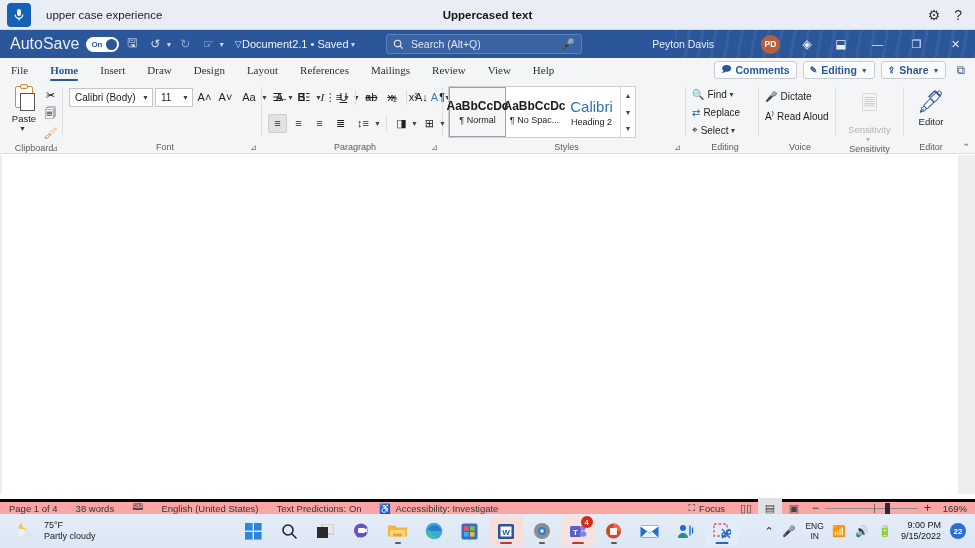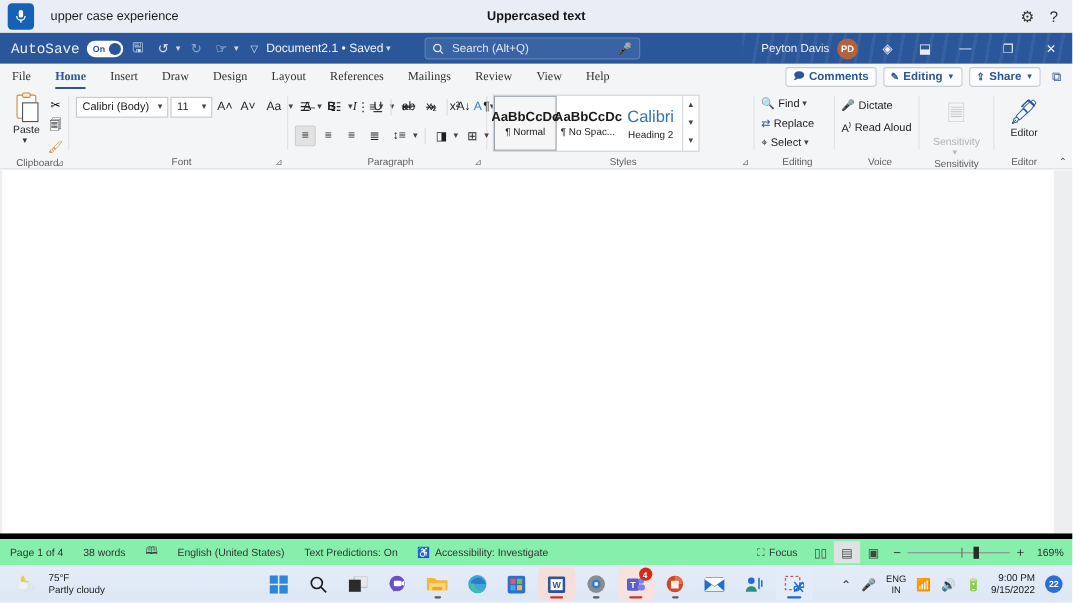--- a/index.html
+++ b/index.html
@@ -41,21 +41,21 @@
     background: #2b579a;
     display: flex; align-items: center;
     color: #fff; position: relative;
     overflow: hidden;
   }
   .title-bar .deco {
     position: absolute; right: 0; top: 0; bottom: 0; width: 300px;
     background: repeating-linear-gradient(100deg, rgba(255,255,255,.055) 0 3px, transparent 3px 13px);
   }
   .qat { display: flex; align-items: center; gap: 3px; padding-left: 10px; z-index: 2; }
-  .autosave-label { font-size: 13px; color: #e7ecf5; margin-right: 4px; font-family: Liberation Mono, monospace; }
+  .autosave-label { font-size: 16px; color: #e7ecf5; margin-right: 4px; }
   .toggle {
     width: 33px; height: 15px; border-radius: 8px; background: #fff;
     display: flex; align-items: center; position: relative;
   }
   .toggle span { font-size: 8px; color: #2b579a; margin-left: 5px; font-weight: bold; }
   .toggle i {
     position: absolute; right: 2px; width: 11px; height: 11px;
     border-radius: 50%; background: #2b579a;
   }
   .qat-ico {
@@ -73,21 +73,21 @@
     background: #3a63a3; border: 1px solid #5d82bb; border-radius: 3px;
     display: flex; align-items: center; padding: 0 6px; z-index: 2;
   }
   .search-box .ph { font-size: 10.5px; color: #dfe6f2; margin-left: 7px; }
   .search-box .mic { margin-left: auto; font-size: 11px; color: #e3eaf5; }
   .tb-right { position: absolute; right: 0; display: flex; align-items: center; z-index: 2; height: 28px; }
   .user-name { font-size: 10.5px; color: #eaeff7; margin-right: 7px; }
   .avatar {
     width: 19px; height: 19px; border-radius: 50%; background: #b4623d;
     color: #fff; font-size: 8.5px; font-weight: bold;
-    display: flex; align-items: center; justify-content: center; margin-right: 10px;
+    display: flex; align-items: center; justify-content: center; margin-right: 10px; margin-left: 40px;
   }
   .tb-ico { width: 34px; height: 28px; display: flex; align-items: center; justify-content: center;
             font-size: 12px; color: #e7ecf5; }
   .tb-ico.win { width: 39px; font-size: 11px; }
 
   
   .tabs-row {
     height: 24px; width: 975px; background: #f4f5f7;
     display: flex; align-items: center; position: relative;
   }
@@ -200,22 +200,22 @@
   .page-strip-l { position: absolute; left: 0; top: 0; width: 2px; height: 100%; background: #eceef0; }
   .page-strip-r { position: absolute; right: 0; top: 0; width: 17px; height: 100%; background: #eceef0; }
   .doc-text {
     position: absolute; left: 88px; top: 42px; width: 805px;
     font-family: "Liberation Sans", sans-serif;
     font-size: 16.5px; color: #000; line-height: 25px;
   }
 
   
   .status {
-    position: absolute; bottom: 34px; left: 0; width: 975px; height: 29px;
-    background: #86efac; border-top: 5px solid #000000;
+    position: absolute; bottom: 34px; left: 0; width: 975px; height: 15px;
+    background: #fca5a5; border-top: 3px solid #000000;
     display: flex; align-items: center; font-size: 9.5px; color: #343434;
   }
   .st { display: flex; align-items: center; gap: 4px; padding: 0 9px; }
   .st-right { margin-left: auto; display: flex; align-items: center; }
   .view-btn { width: 24px; height: 20px; display: flex; align-items: center; justify-content: center; font-size: 11px; color: #444; }
   .view-btn.act { background: #e0e1e3; }
   .zoom-wrap { display: flex; align-items: center; gap: 6px; padding: 0 8px 0 6px; }
   .ztrack { width: 93px; height: 1px; background: #8d8d8d; position: relative; }
   .zthumb { position: absolute; left: 60px; top: -5px; width: 5px; height: 11px; background: #2b2b2b; }
   .ztick { position: absolute; left: 49px; top: -4px; width: 1px; height: 9px; background: #6b6b6b; }

